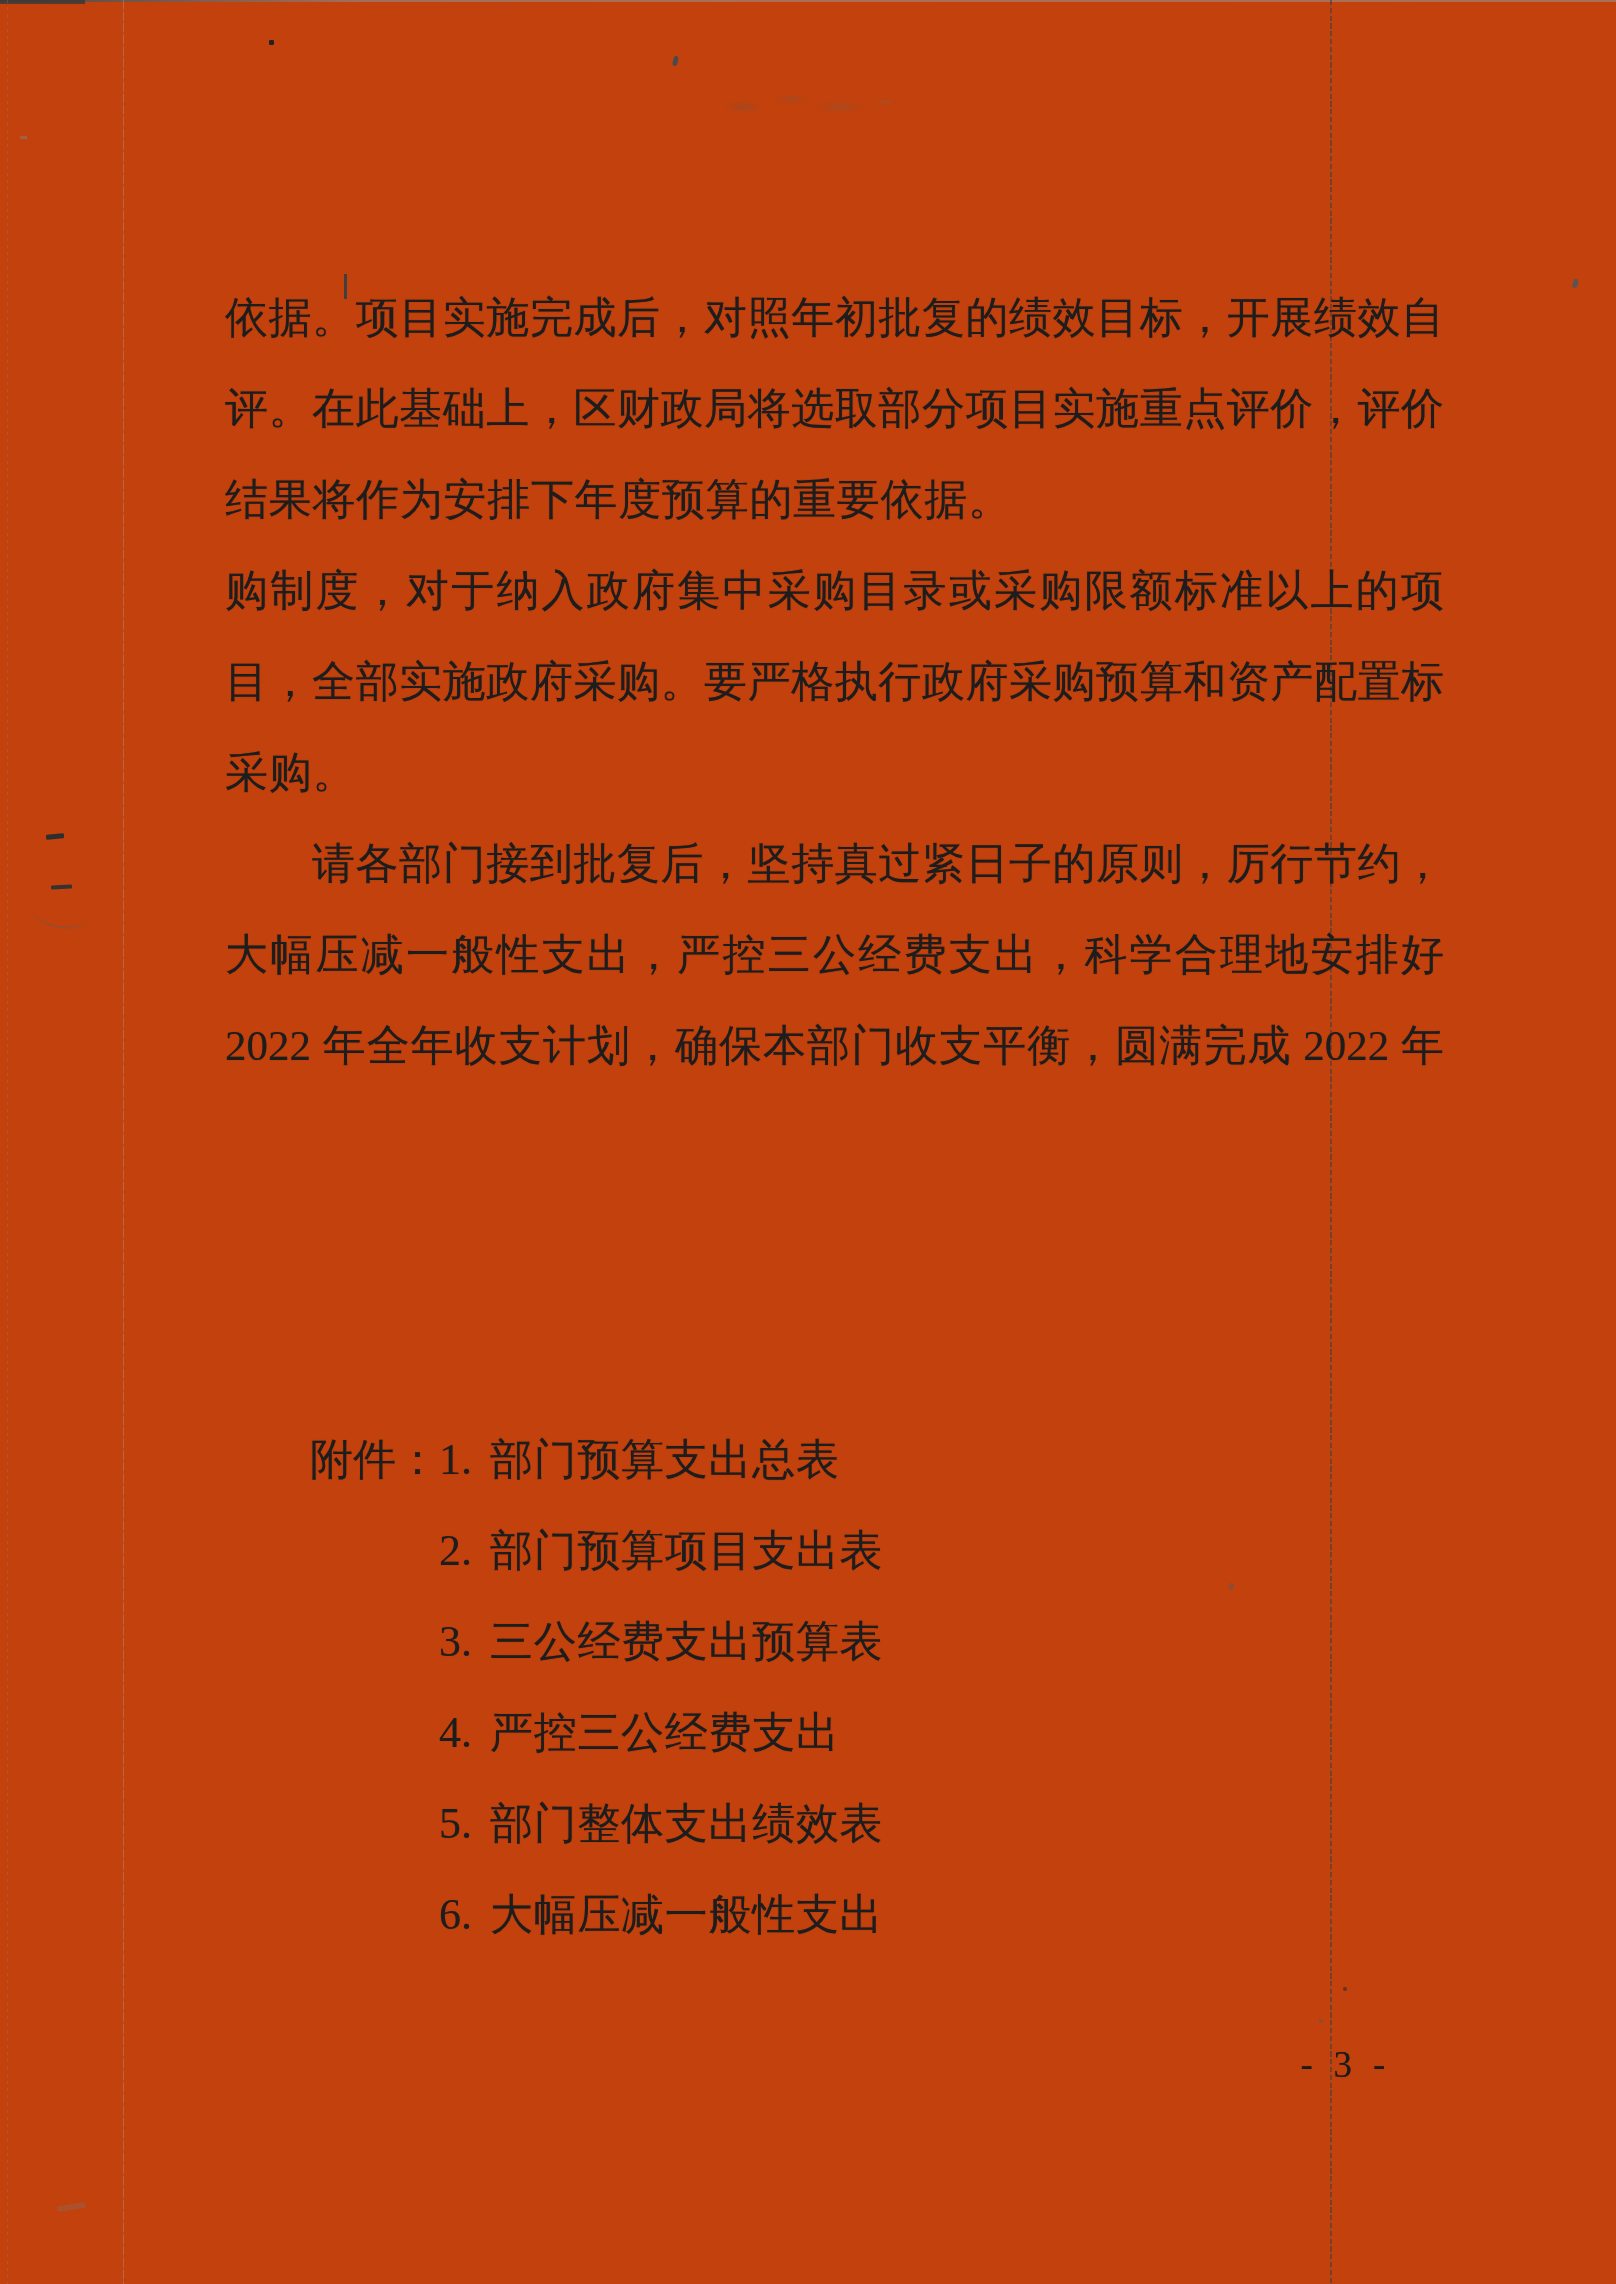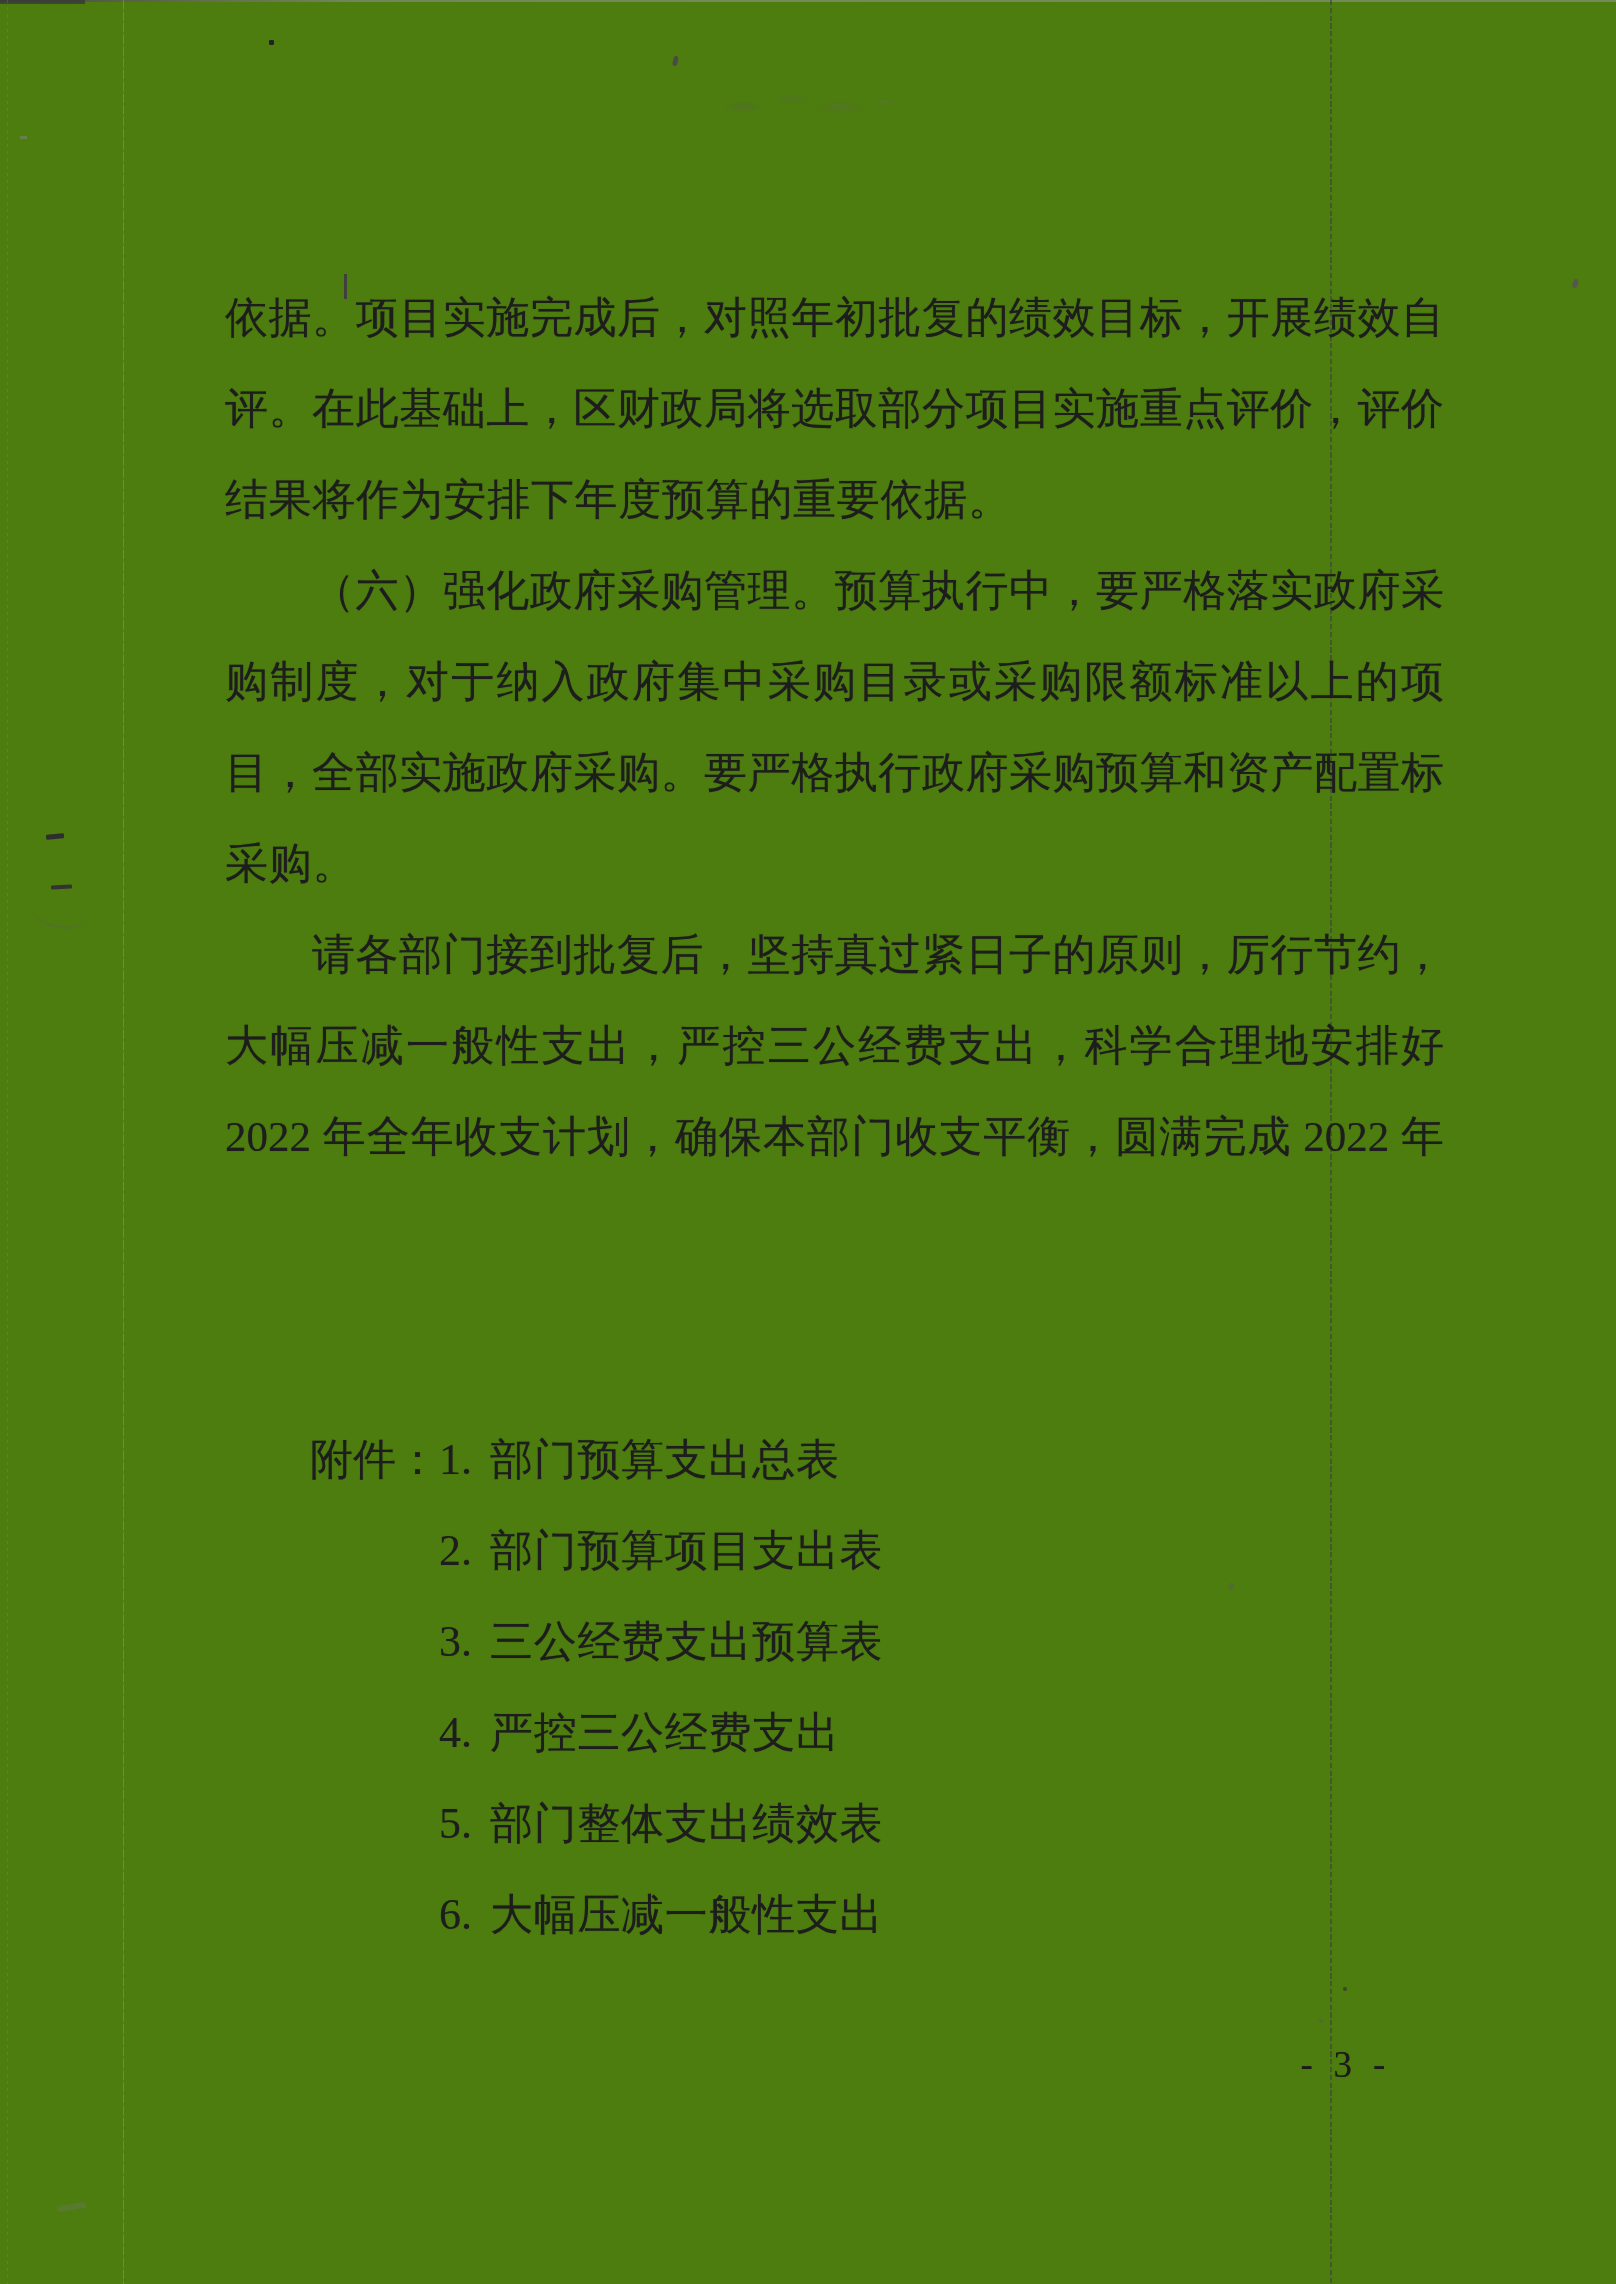--- a/index.html
+++ b/index.html
@@ -1,20 +1,20 @@
 <!DOCTYPE html>
 <html style="font-size:10.4px"><head>
 <meta charset="utf-8">
 <style>
   * { margin:0; padding:0; box-sizing:border-box; }
   html,body { background:#e8e8e6; }
   .page {
     position:relative;
     width:1617px; height:2284px;
-    background:#4d7c0f;
+    background:#c2410c;
     overflow:hidden;
     font-family:"Liberation Serif","DejaVu Serif",serif;
     color:#1d1d1d;
   }
 
   
   .doc-body {
     position:absolute; left:225px; top:272px; width:1219px;
   }
   .line {
@@ -133,21 +133,20 @@
   <div class="artifact speck-1"></div>
   <div class="artifact speck-2"></div>
   <div class="artifact speck-3"></div>
   <div class="artifact speck-4"></div>
   <div class="artifact bottom-smudge"></div>
 
   <main class="doc-body">
     <div class="line justify">依据。项目实施完成后，对照年初批复的绩效目标，开展绩效自</div>
     <div class="line justify">评。在此基础上，区财政局将选取部分项目实施重点评价，评价</div>
     <div class="line">结果将作为安排下年度预算的重要依据。</div>
-    <div class="line justify indent">（六）强化政府采购管理。预算执行中，要严格落实政府采</div>
     <div class="line justify">购制度，对于纳入政府集中采购目录或采购限额标准以上的项</div>
     <div class="line justify">目，全部实施政府采购。要严格执行政府采购预算和资产配置标</div>
     <div class="line">采购。</div>
     <div class="line justify indent">请各部门接到批复后，坚持真过紧日子的原则，厉行节约，</div>
     <div class="line justify">大幅压减一般性支出，严控三公经费支出，科学合理地安排好</div>
     <div class="line justify">2022 年全年收支计划，确保本部门收支平衡，圆满完成 2022 年</div>
   </main>
 
   <section class="attachments">
     <div class="att-row">

